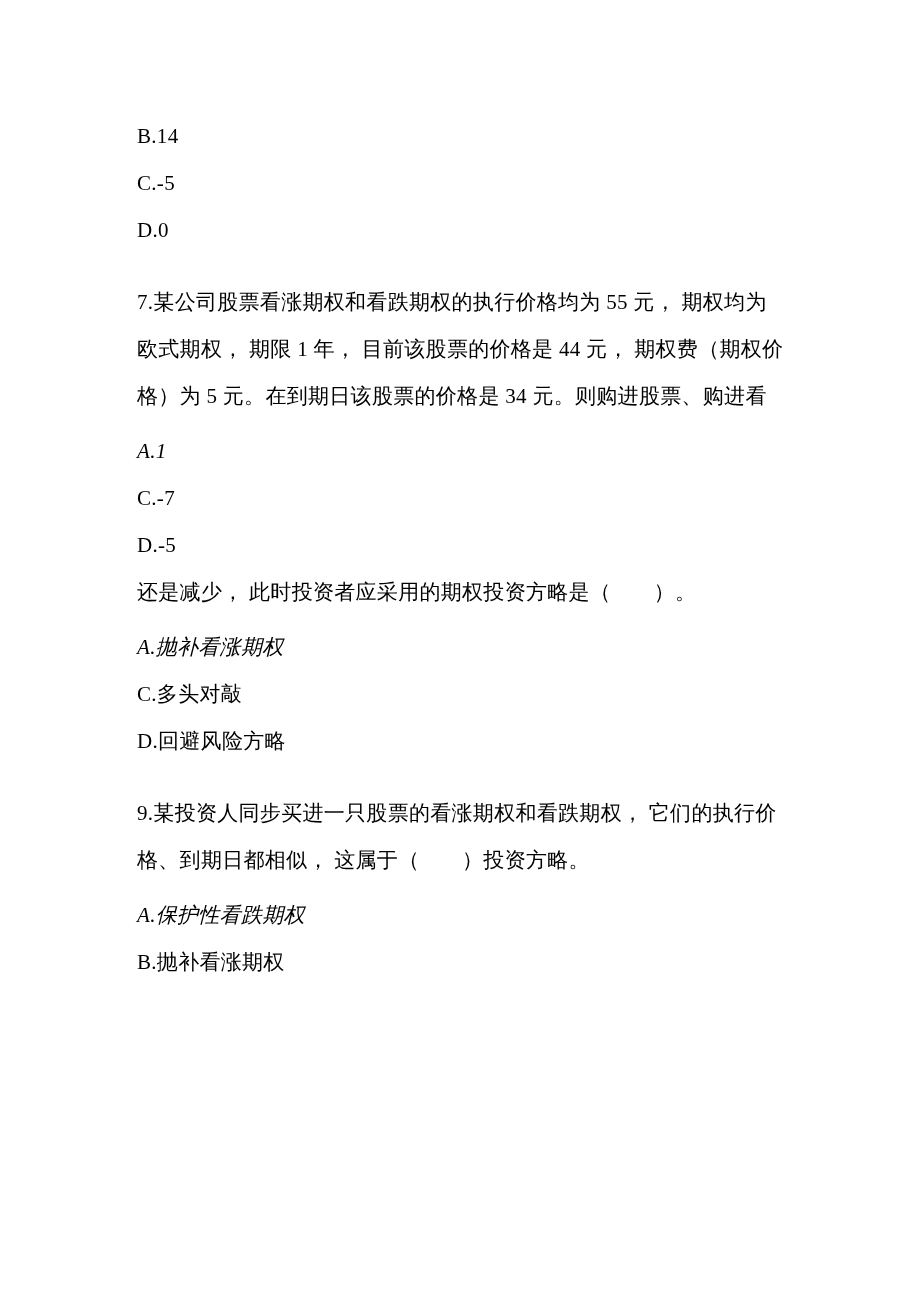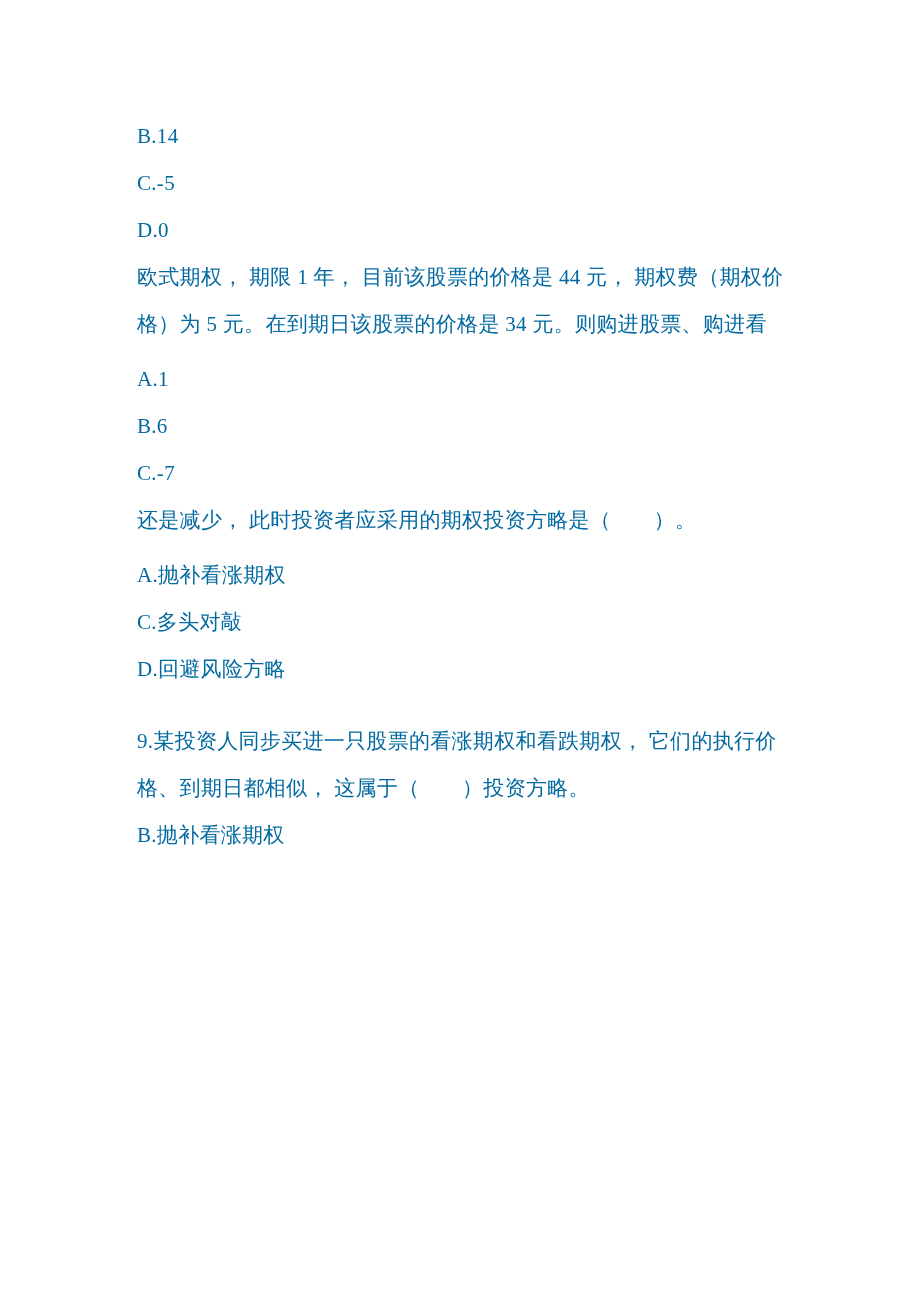--- a/index.html
+++ b/index.html
@@ -10,50 +10,52 @@
     background: #ffffff;
     overflow: hidden;
   }
   .content {
     position: absolute;
     top: 113px;
     left: 137px;
     right: 55px;
     font-family: "Liberation Serif", "DejaVu Serif", serif;
     font-size: 21px;
-    color: #0369a1;
+    color: #000000;
     font-weight: 400;
   }
   .line {
     line-height: 47px;
     white-space: pre;
     letter-spacing: 0.3px;
   }
   .q-start  { margin-top: 25px; }   
-  .opt-start{ margin-top: 8px; }    
+  .opt-start{ margin-top: 8px; font-style: italic; }    
 </style>
 </head>
 <body>
 
 <div class="page">
   <div class="content">
 
     <div class="line">B.14</div>
     <div class="line">C.-5</div>
     <div class="line">D.0</div>
 
+    <div class="line q-start">7.某公司股票看涨期权和看跌期权的执行价格均为 55 元， 期权均为</div>
     <div class="line">欧式期权， 期限 1 年， 目前该股票的价格是 44 元， 期权费（期权价</div>
     <div class="line">格）为 5 元。在到期日该股票的价格是 34 元。则购进股票、购进看</div>
     <div class="line opt-start">A.1</div>
-    <div class="line">B.6</div>
     <div class="line">C.-7</div>
+    <div class="line">D.-5</div>
 
     <div class="line">还是减少， 此时投资者应采用的期权投资方略是（　　）。</div>
     <div class="line opt-start">A.抛补看涨期权</div>
     <div class="line">C.多头对敲</div>
     <div class="line">D.回避风险方略</div>
 
     <div class="line q-start">9.某投资人同步买进一只股票的看涨期权和看跌期权， 它们的执行价</div>
     <div class="line">格、到期日都相似， 这属于（　　）投资方略。</div>
+    <div class="line opt-start">A.保护性看跌期权</div>
     <div class="line">B.抛补看涨期权</div>
 
   </div>
 </div>
 
 </body></html>

